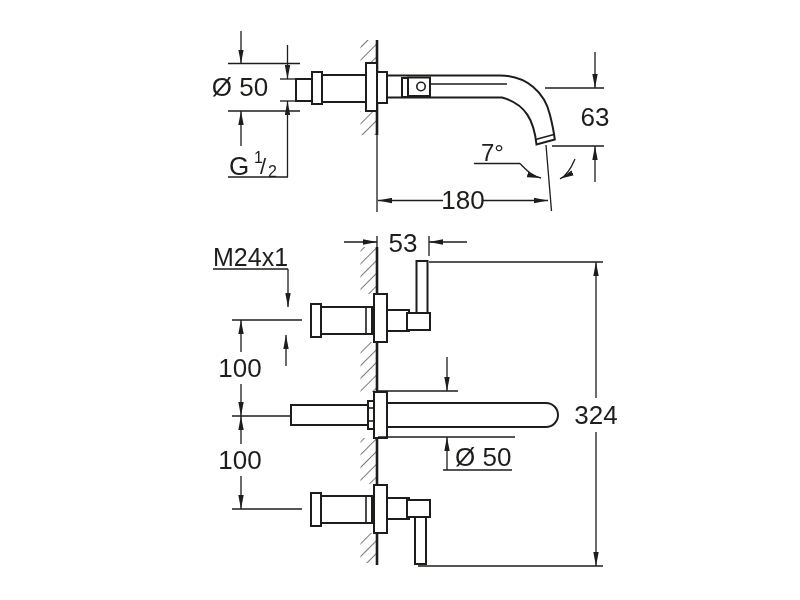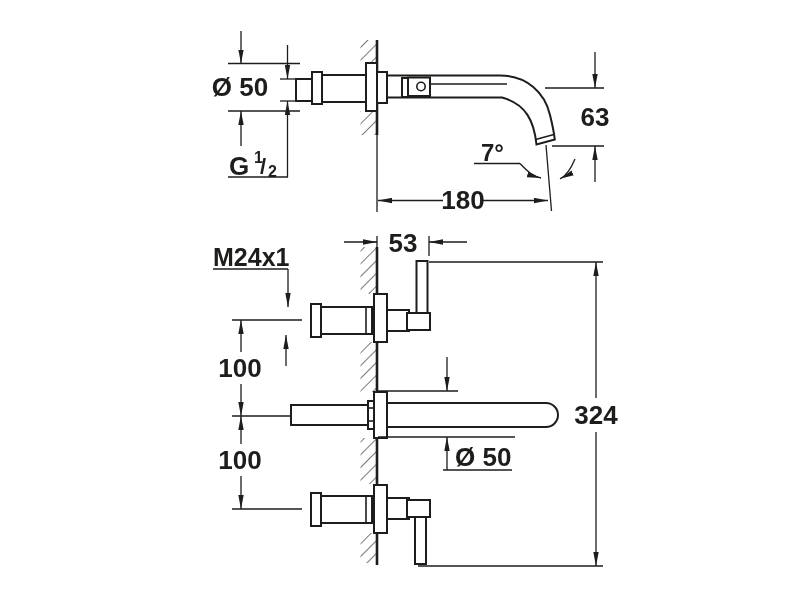--- a/index.html
+++ b/index.html
@@ -1,20 +1,19 @@
 <!DOCTYPE html>
 <html style="--line: #1d1d1b; --bg: #ffffff;"><head>
 <meta charset="utf-8">
 <style>
   html,body{margin:0;padding:0;background:#fff;}
   .stage{
     position:relative;width:800px;height:600px;background:var(--bg,#ffffff);
     color:var(--line,#1d1d1b);overflow:hidden;
     font-family:"Liberation Sans", sans-serif;
-    font-weight:bold;
   }
   svg{position:absolute;left:0;top:0;}
   svg text{
     font-family:"Liberation Sans", sans-serif;
     fill:currentColor;
   }
   .outline{fill:var(--bg,#ffffff);stroke:currentColor;stroke-width:2;}
   .outline-thin{fill:none;stroke:currentColor;stroke-width:1.6;}
   .dim{stroke:currentColor;stroke-width:1.3;fill:none;}
   .wall{stroke:currentColor;stroke-width:2.6;fill:none;}

